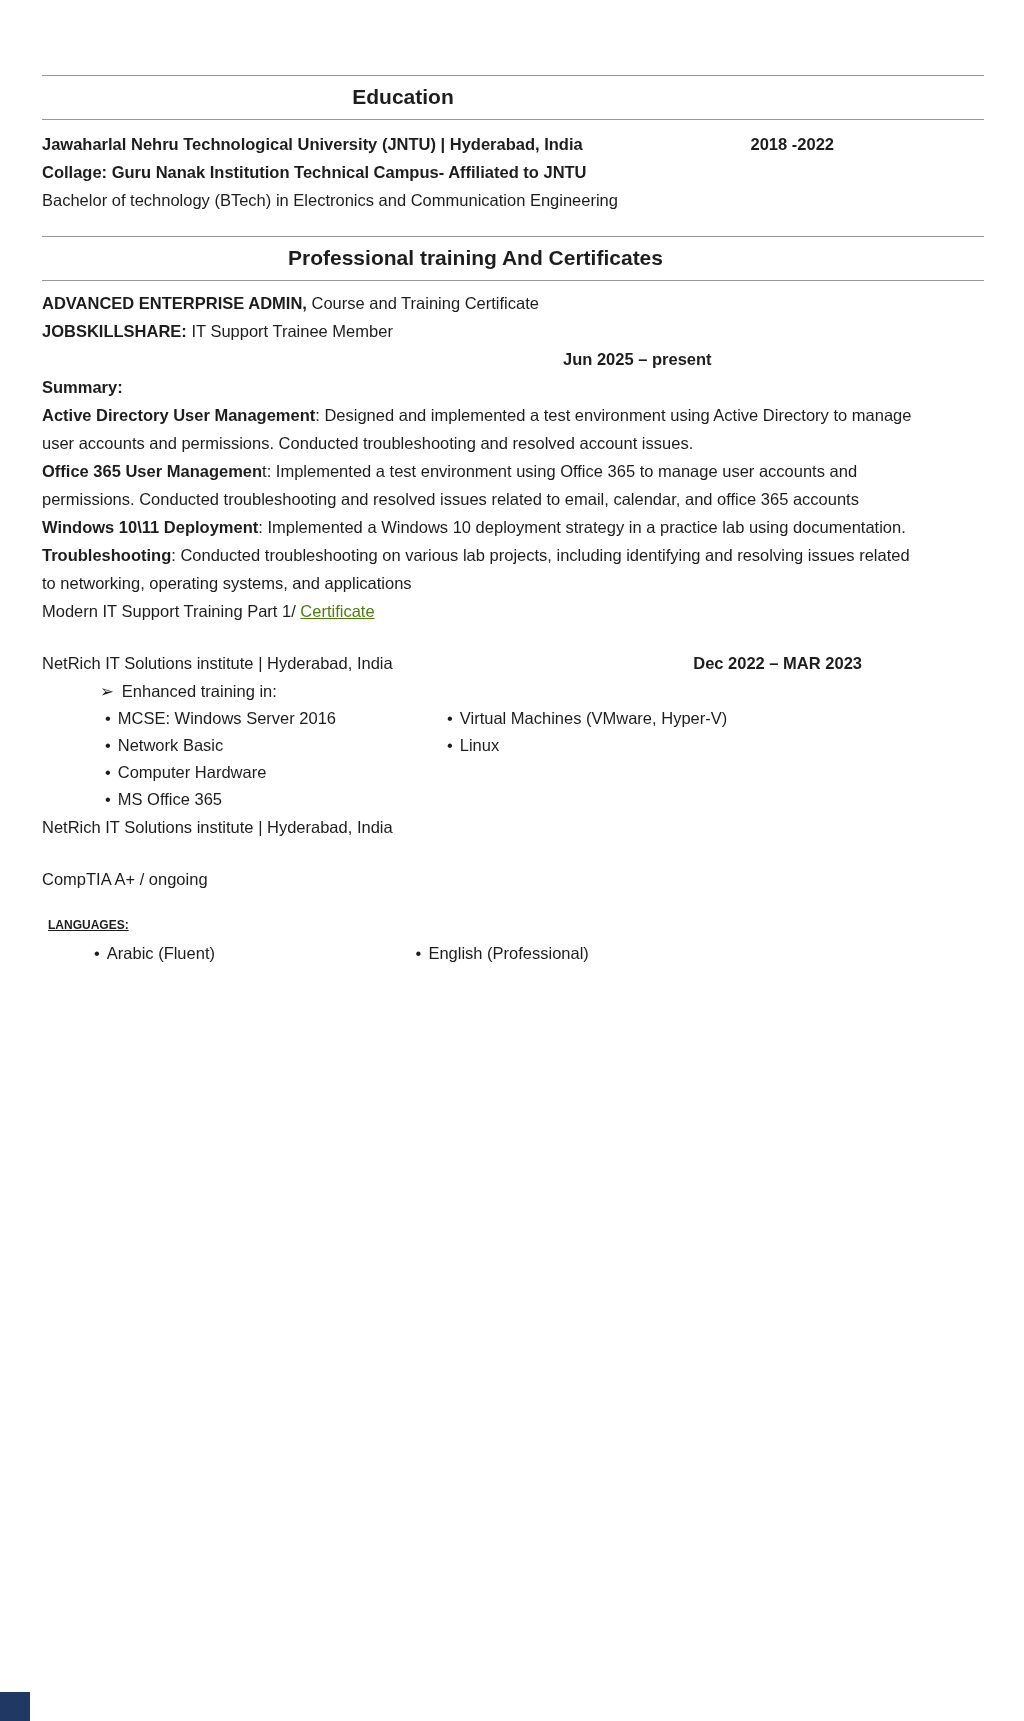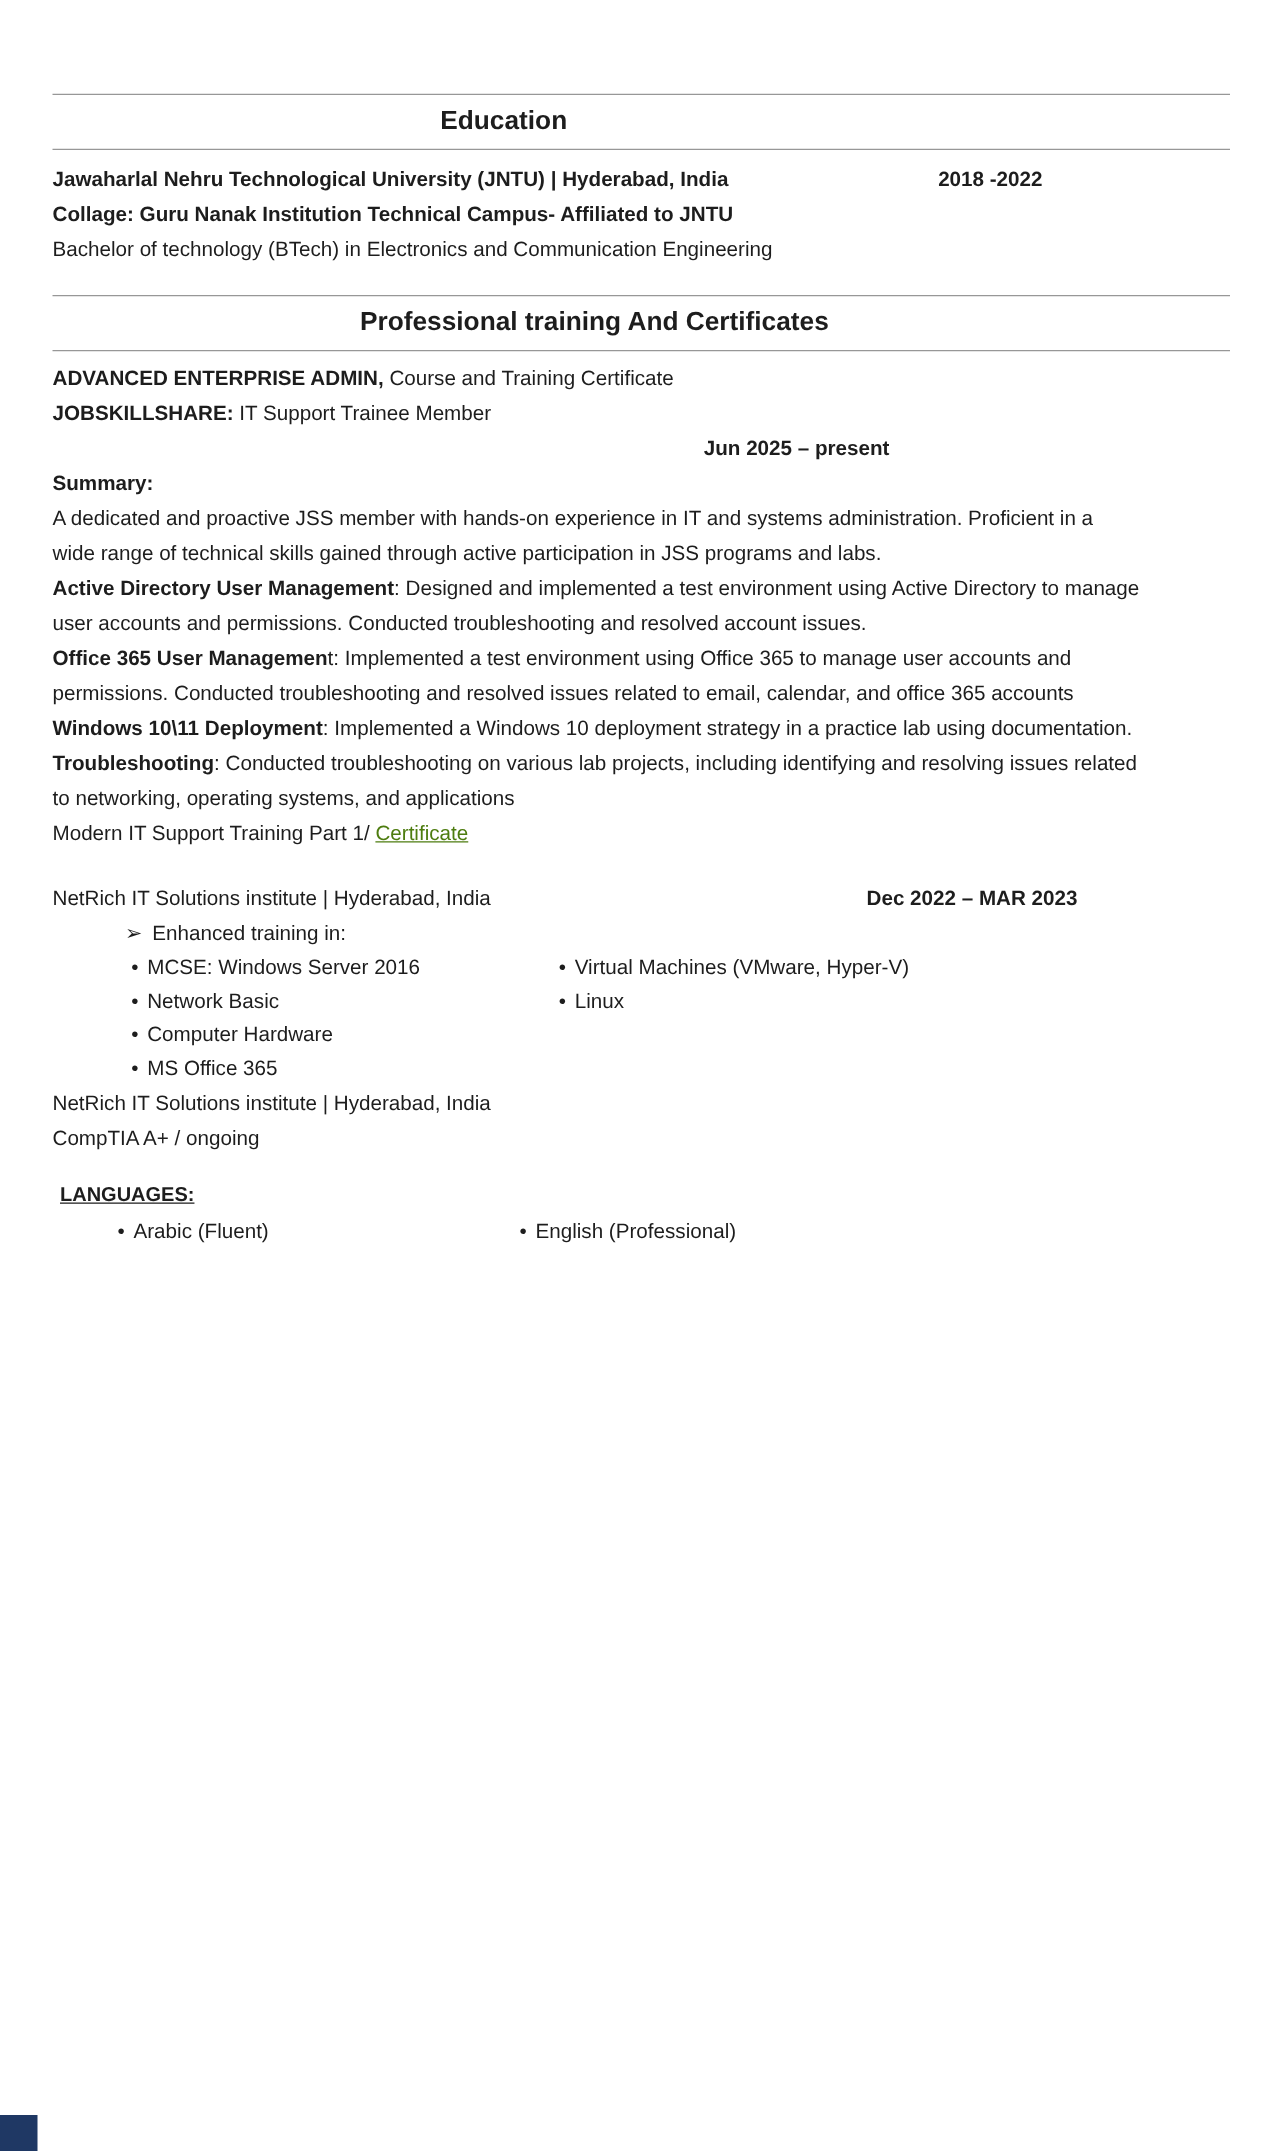--- a/index.html
+++ b/index.html
@@ -53,24 +53,24 @@
   .skills {
     display: flex;
     margin-left: 63px;
     line-height: 27px;
   }
   .skill-col { list-style: none; margin: 0; padding: 0; }
   .col1 { width: 342px; }
   .skill-col li { margin: 0; }
   .bullet { margin-right: 7px; }
   .ccna-row { margin-top: 6px; }
-  .comptia { }
+  .comptia { margin-top: 24px; }
   .lang-title {
     margin: 18px 0 0 6px;
-    font-size: 16px;
+    font-size: 12px;
     font-weight: 700;
     text-decoration: underline;
     line-height: 28px;
   }
   .lang-row { line-height: 28px; }
   .lang-item.i1 { display: inline-block; margin-left: 52px; width: 317px; }
   .corner {
     position: absolute;
     left: 0;
     bottom: 0;
@@ -102,21 +102,20 @@
       <hr class="rule sp-top">
       <h2 class="section-title">Professional training And Certificates</h2>
       <hr class="rule">
 
       <p class="line first"><span class="b">ADVANCED ENTERPRISE ADMIN,</span><span> Course and Training Certificate</span></p>
       <p class="line"><span class="b">JOBSKILLSHARE:</span><span> IT Support Trainee Member</span></p>
 
       <p class="line jss-dates">Jun 2025 – present</p>
 
       <p class="line b">Summary:</p>
-      <p class="para">A dedicated and proactive JSS member with hands-on experience in IT and systems administration. Proficient in a wide range of technical skills gained through active participation in JSS programs and labs.</p>
 
       <p class="para"><span class="b">Active Directory User Management</span><span>: Designed and implemented a test environment using Active Directory to manage user accounts and permissions. Conducted troubleshooting and resolved account issues.</span></p>
       <p class="para"><span class="b">Office 365 User Managemen</span><span>t: Implemented a test environment using Office 365 to manage user accounts and permissions. Conducted troubleshooting and resolved issues related to email, calendar, and office 365 accounts</span></p>
       <p class="para"><span class="b">Windows 10\11 Deployment</span><span>: Implemented a Windows 10 deployment strategy in a practice lab using documentation.</span></p>
       <p class="para"><span class="b">Troubleshooting</span><span>: Conducted troubleshooting on various lab projects, including identifying and resolving issues related to networking, operating systems, and applications</span></p>
 
       <p class="para"><span>Modern IT Support Training Part 1/ </span><a class="link" href="#">Certificate</a></p>
 
       <div class="row netrich-row">
         <span>NetRich IT Solutions institute | Hyderabad, India</span>

